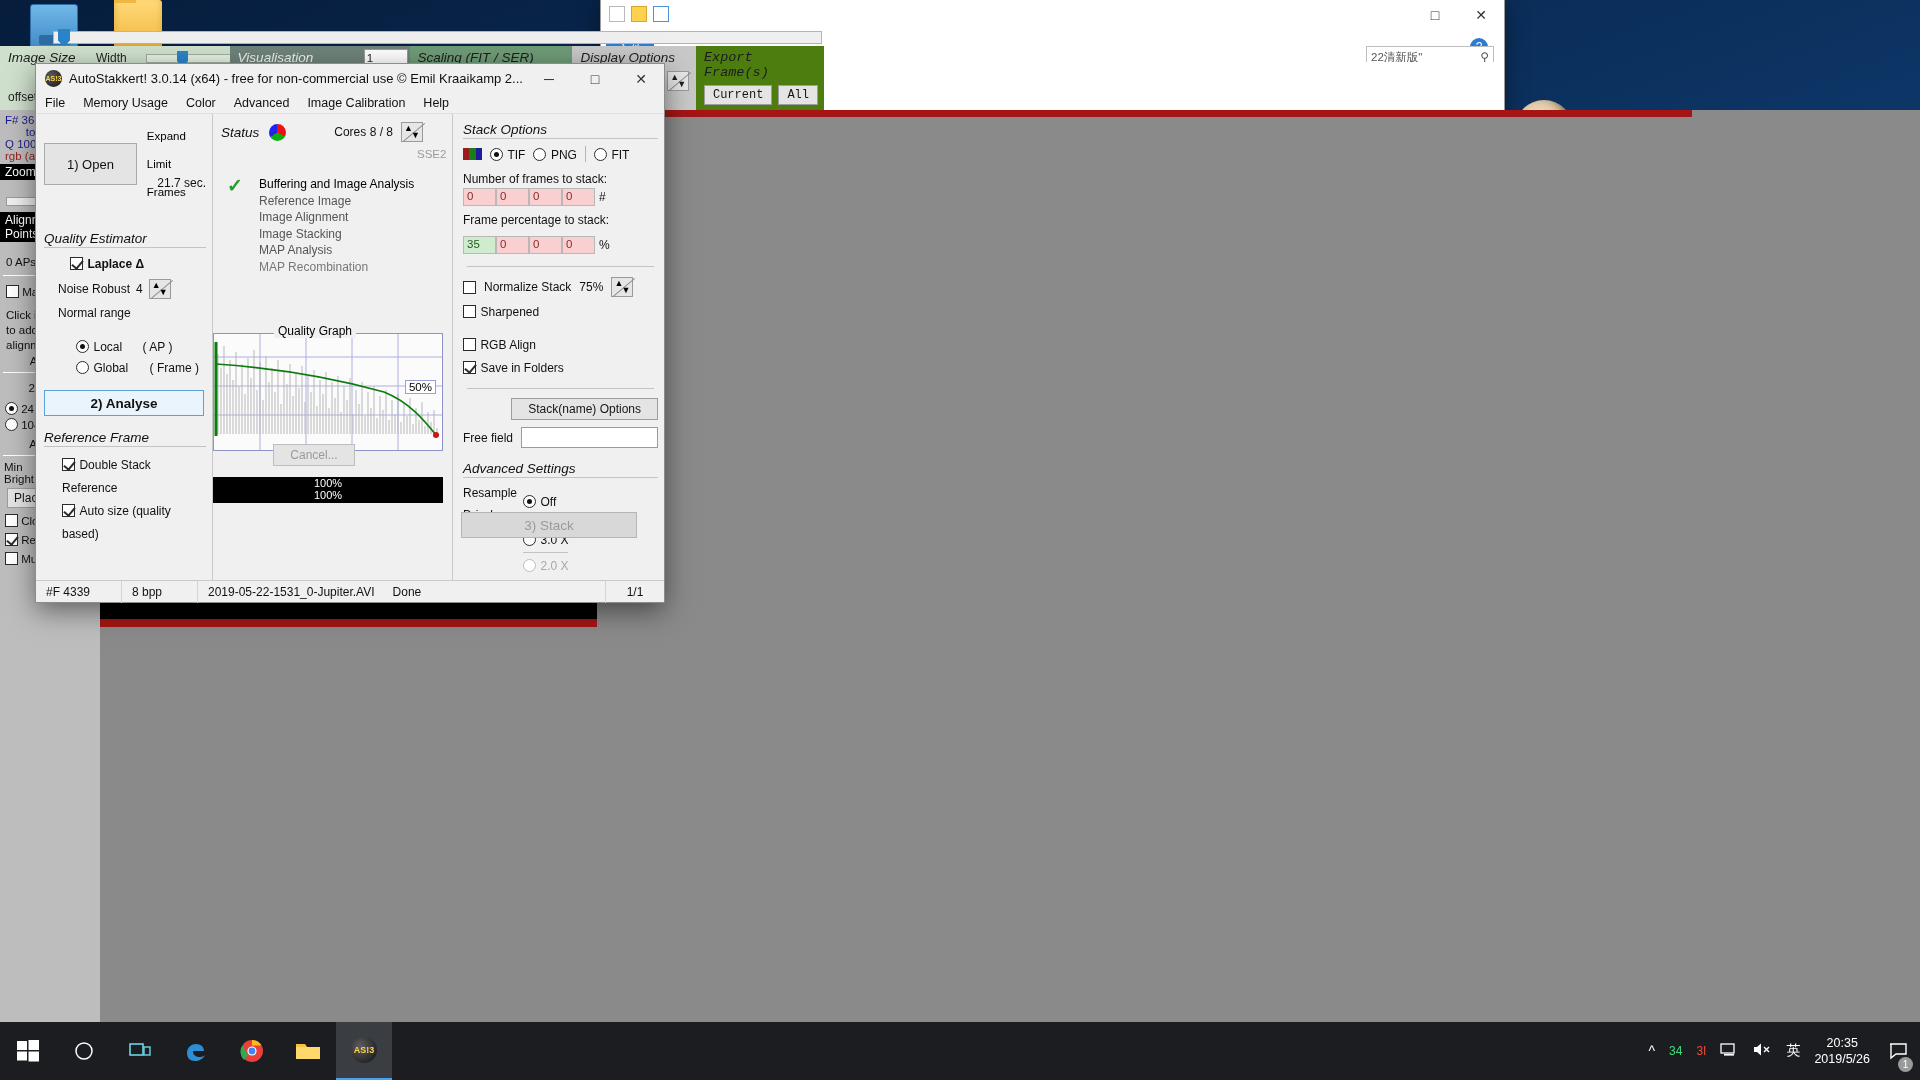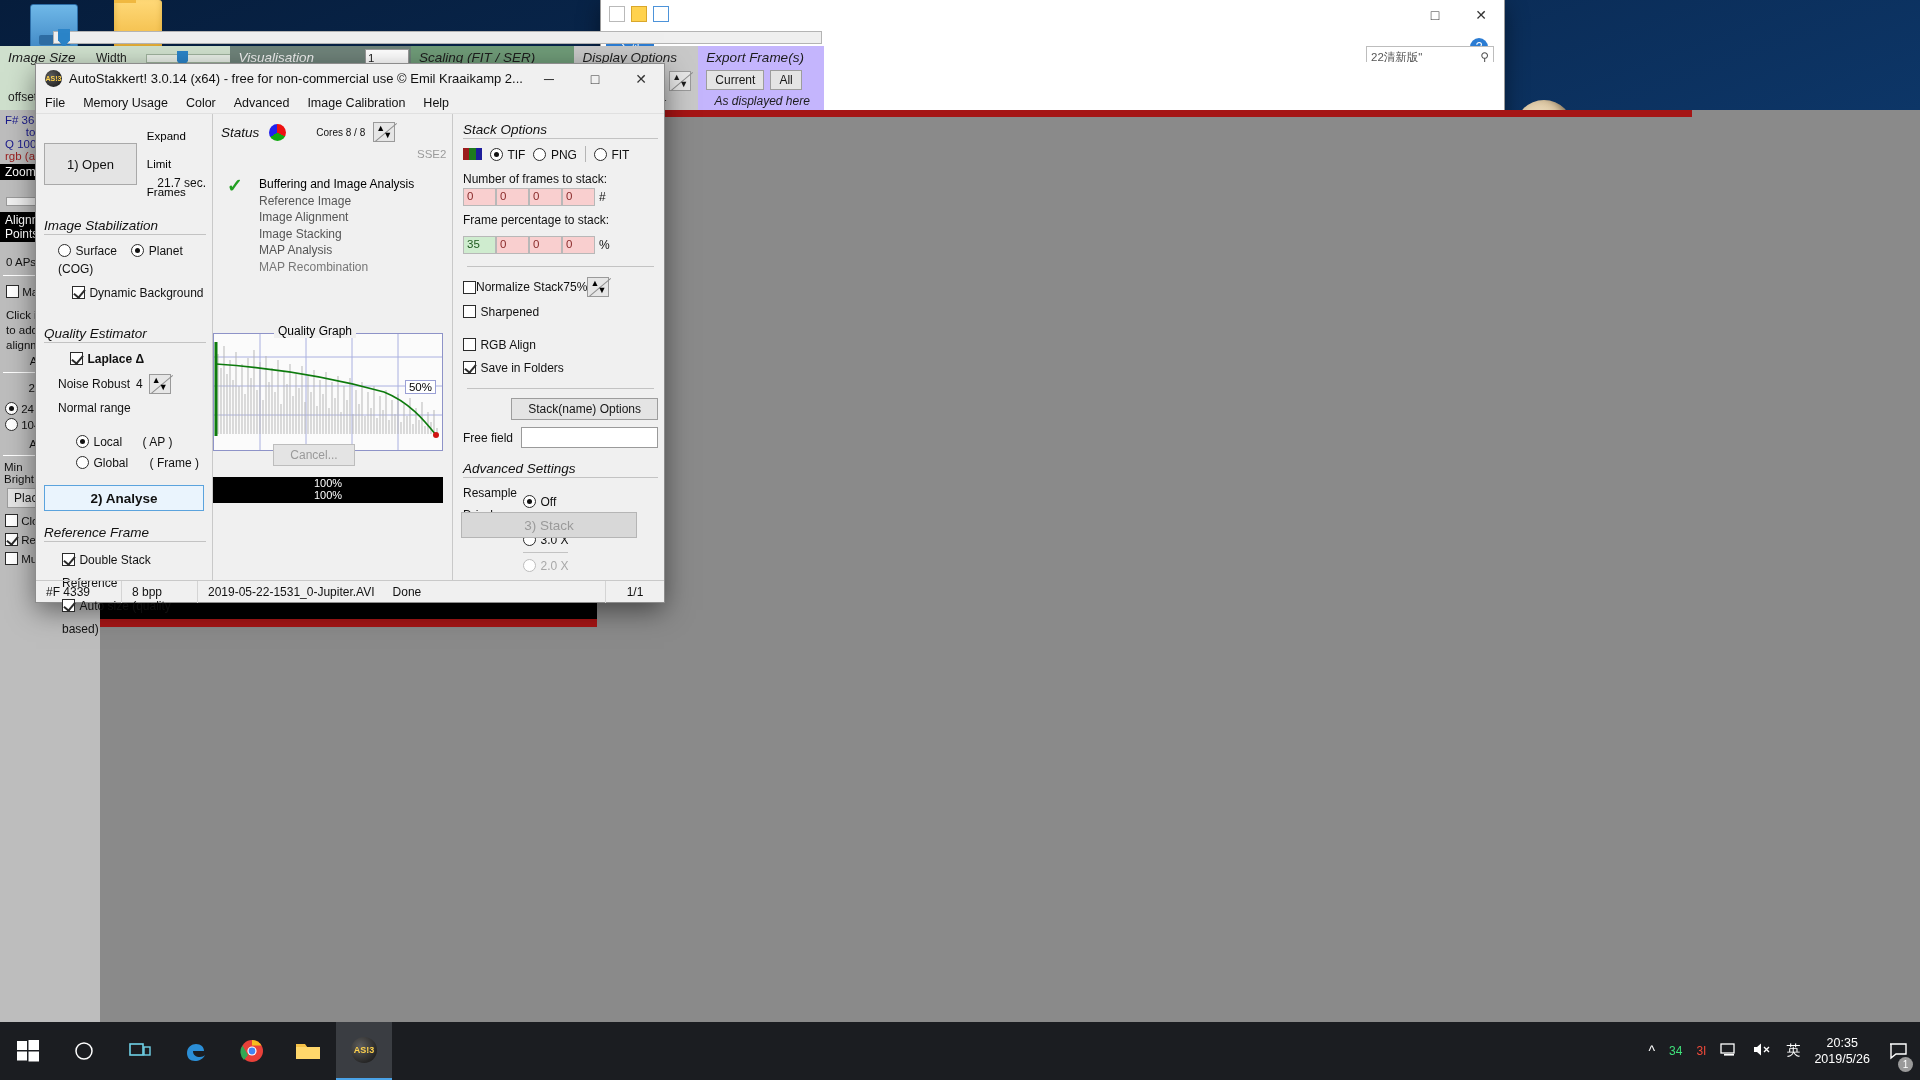--- a/index.html
+++ b/index.html
@@ -89,21 +89,21 @@
   #vw-frames .knob { position:absolute; left:4px; top:-3px; width:12px; height:19px; background:#2b84c8;
                      clip-path:polygon(0 0,100% 0,100% 62%,50% 100%,0 62%); }
   #vw-toolbar { display:flex; height:64px; }
   .tb-panel { position:relative; font-size:12px; color:#1d1d1d; }
   .tb-title { font-style:italic; font-size:13.5px; }
   #p-imgsize { width:266px; background:#cfe0cd; padding:4px 6px 0 8px; }
   #p-vis     { width:152px; background:#6f837a; color:#f2f2f2; padding:4px 6px 0 8px; }
   #p-play    { width:56px;  background:#6f837a; display:flex; flex-direction:column; align-items:center; padding-top:3px;}
   #p-scale   { width:188px; background:#6f9b78; padding:4px 6px 0 8px; }
   #p-display { width:142px; background:#c8c8c8; padding:4px 6px 0 8px; }
-  #p-export  { width:144px; background:#c4b5fd; padding:4px 6px 4px 8px; }
+  #p-export  { width:144px; background:#4d7c0f; padding:4px 6px 4px 8px;font-family:Liberation Mono, monospace; }
   .slider { display:inline-block; width:104px; height:9px; background:#e8efe7; border:1px solid #9fb39d;
             position:relative; vertical-align:middle; }
   .slider .k { position:absolute; top:-4px; width:11px; height:17px; background:#2b84c8;
                clip-path:polygon(0 0,100% 0,100% 62%,50% 100%,0 62%); }
   .numbox { display:inline-block; min-width:42px; background:#fff; border:1px solid #9a9a9a; text-align:center;
             font-size:11.5px; padding:0 2px; }
   .cbx { display:inline-block; width:13px; height:13px; border:1px solid #2b2b2b; background:#fff; vertical-align:-2px;
          position:relative; }
   .cbx.on:after { content:""; position:absolute; left:3px; top:0px; width:5px; height:9px; border:solid #2b2b2b;
                   border-width:0 2px 2px 0; transform:rotate(40deg); }
@@ -491,32 +491,20 @@
 
     <div id="col-left">
       <div style="display:flex;align-items:center;gap:10px;">
         <div id="btn-open">1) Open</div>
         <div style="font-size:11.5px;line-height:28px;">
           <div>Expand</div>
           <div>Limit Frames</div>
         </div>
       </div>
 
-      <div style="margin-top:12px;">
-        <div class="grp-title">Image Stabilization</div>
-        <div class="grp-rule"></div>
-        <div style="padding-left:14px;">
-          <span><span class="rbt"></span> <span class="lbl">Surface</span></span>
-          <span style="margin-left:10px"><span class="rbt on"></span> <span class="lbl">Planet (COG)</span></span>
-        </div>
-        <div style="padding-left:28px;margin-top:6px;">
-          <span class="cbx on"></span>
-          <span class="lbl">Dynamic Background</span>
-        </div>
-      </div>
 
       <div style="margin-top:25px;">
         <div class="grp-title">Quality Estimator</div>
         <div class="grp-rule"></div>
         <div style="padding-left:26px;">
           <span class="cbx on"></span>
           <span class="lbl" style="font-weight:bold">Laplace Δ</span>
         </div>
         <div style="padding-left:14px;margin-top:7px;display:flex;align-items:center;gap:6px;">
           <span class="lbl">Noise Robust</span>
@@ -541,21 +529,21 @@
           <div><span class="cbx on"></span> <span class="lbl">Double Stack Reference</span></div>
           <div><span class="cbx on"></span> <span class="lbl">Auto size (quality based)</span></div>
         </div>
       </div>
     </div>
 
     <div id="col-mid">
       <div style="display:flex;align-items:center;">
         <span class="grp-title">Status</span>
         <span style="width:17px;height:17px;border-radius:50%;margin-left:10px;background:conic-gradient(#e11 0 33%,#1a1 33% 66%,#22e 66% 100%);"></span>
-        <span class="lbl" style="margin-left:30px;font-size:10px;text-align:right;">Cores 8 / 8</span>
+        <span class="lbl" style="margin-left:48px;font-size:12px;text-align:right;">Cores 8 / 8</span>
         <span class="spin" style="margin-left:8px;">
             <span class="up">▲</span>
             <span class="dn">▼</span>
           </span>
       </div>
 
       <div class="lbl-grey" id="benchmark" style="left:204px;top:34px;">SSE2</div>
 
       <div style="margin-top:34px;position:relative;padding-left:6px;">
         <span style="position:absolute;left:6px;top:-2px;color:#22a022;font-size:19px;font-weight:bold;">✓</span>
@@ -639,21 +627,21 @@
       <div style="display:flex;align-items:center;margin-top:9px;">
         <span class="mini-field green" style="width:33px">35</span>
         <span class="mini-field pink" style="width:33px">0</span>
         <span class="mini-field pink" style="width:33px">0</span>
         <span class="mini-field pink" style="width:33px">0</span>
         <span class="lbl" style="margin-left:4px;">%</span>
       </div>
 
       <div style="height:1px;background:#c3c3c3;margin:12px 4px 10px;"></div>
 
-      <div style="display:flex;align-items:center;">
+      <div style="display:flex;align-items:center;gap:8px;">
         <span class="cbx"></span>
         <span class="lbl">Normalize Stack</span>
         <span class="lbl">75%</span>
         <span class="spin">
             <span class="up">▲</span>
             <span class="dn">▼</span>
           </span>
       </div>
       <div style="margin-top:5px;">
         <span class="cbx"></span>

